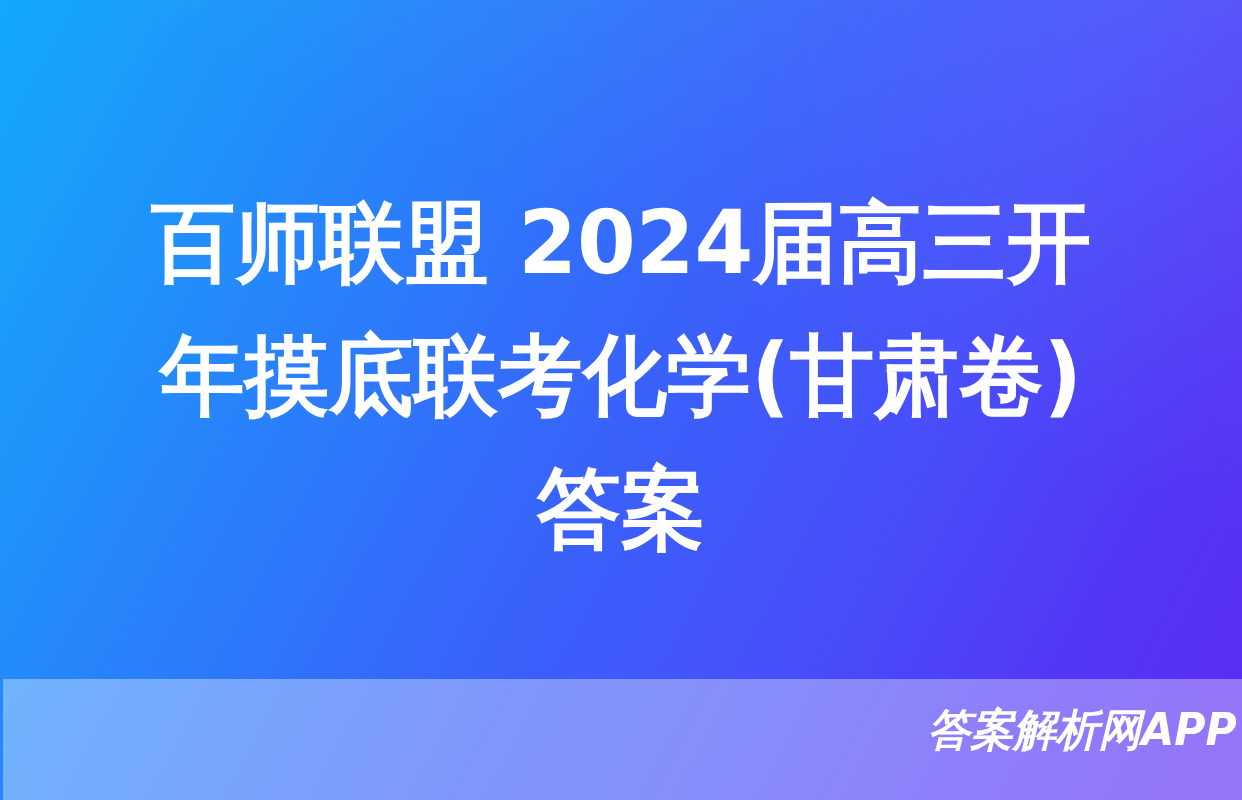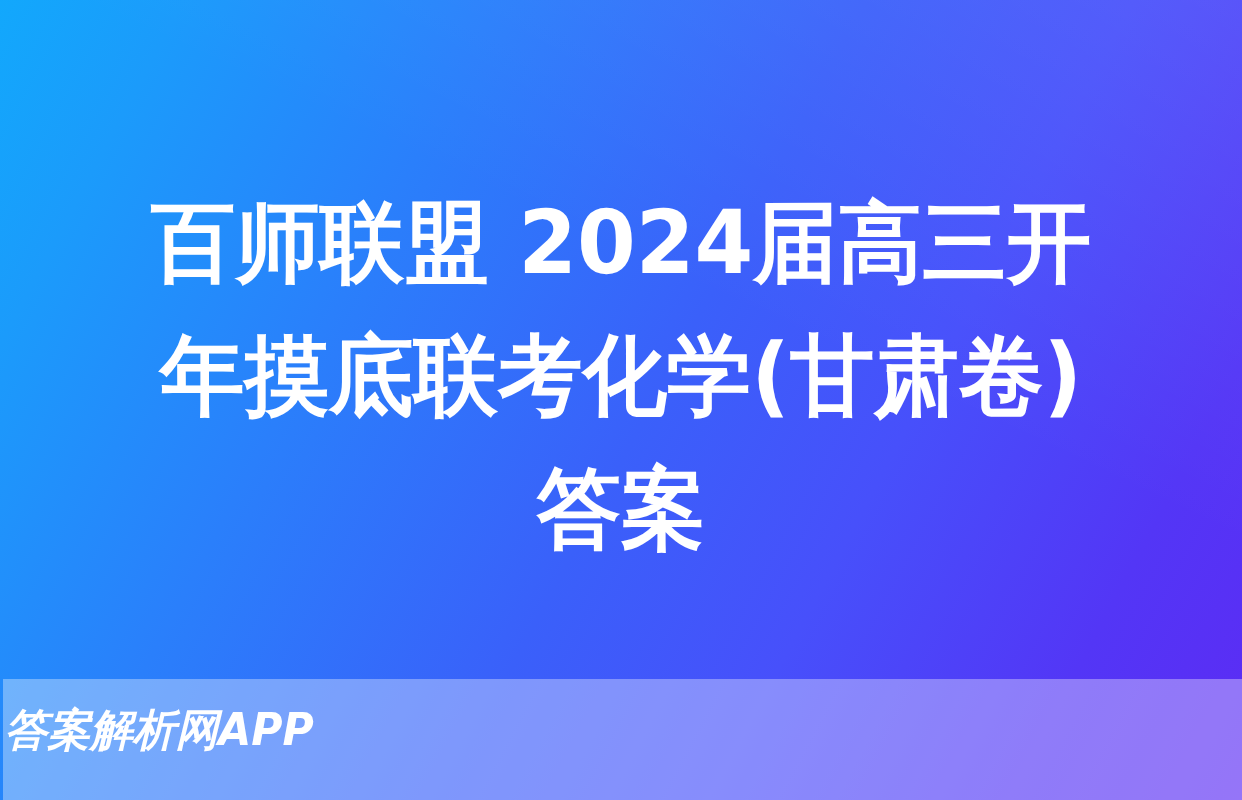--- a/index.html
+++ b/index.html
@@ -72,21 +72,21 @@
     transform: scaleX(0.96);
     text-rendering: geometricPrecision;
   }
 
   
   .watermark {
     position: absolute;
     left: 0;
     right: 0;
     top: 703px;
-    text-align: left;
+    text-align: right;
     color: #ffffff;
   }
   .watermark-text {
     display: inline-block;
     font-family: "DejaVu Sans", "Liberation Sans", sans-serif;
     font-size: 44px;
     line-height: 54px;
     font-weight: 700;
     font-style: italic;
     letter-spacing: 0px;

